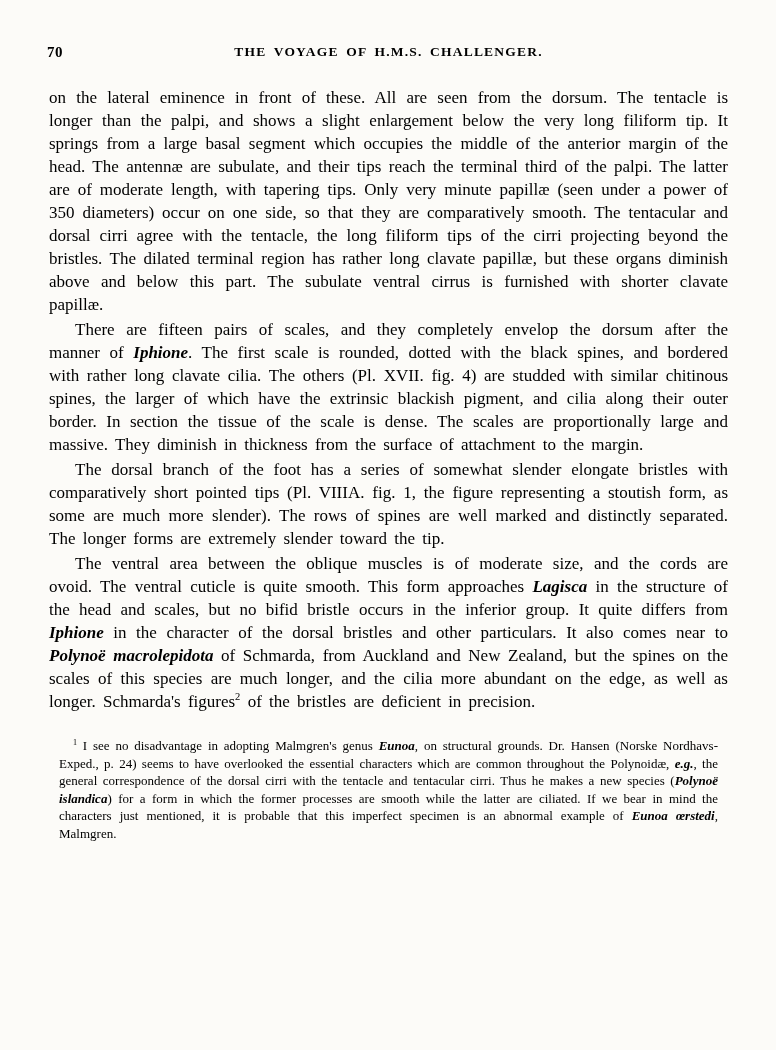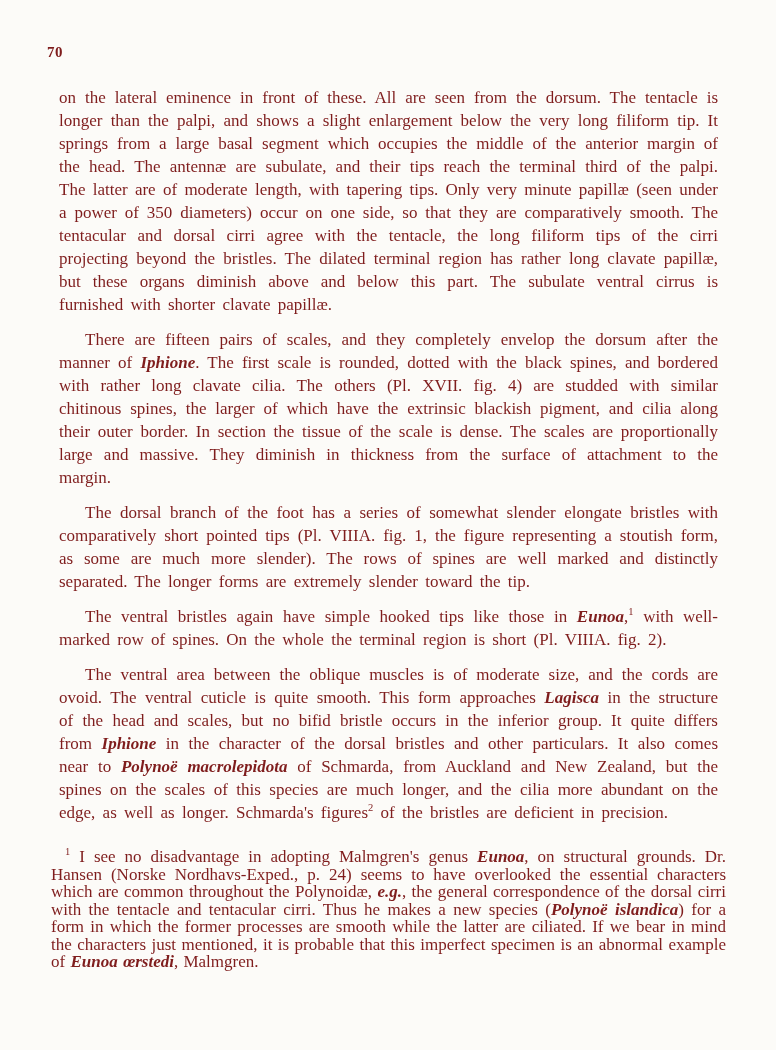--- a/index.html
+++ b/index.html
@@ -2,21 +2,21 @@
 <html><head>
 <meta charset="utf-8">
 <style>
   html, body { margin: 0; padding: 0; background: #d8d6d1; }
   .page {
     position: relative;
     width: 776px;
     height: 1050px;
     margin: 0 auto;
     background: #fcfbf8;
-    color: #7f1d1d;
+    color: #000000;
     font-family: "Liberation Serif", "DejaVu Serif", serif;
     box-sizing: border-box;
     padding: 44px 46px 0 47px;
     overflow: hidden;
   }
   .header {
     position: relative;
     height: 20px;
     margin-bottom: 22px;
   }
@@ -31,53 +31,53 @@
   .running {
     display: block;
     text-align: center;
     font-size: 13.5px;
     font-weight: 700;
     letter-spacing: 1.2px;
     word-spacing: 3px;
   }
   .body-text { margin-top: 4px; }
   .para {
-    margin: 12px;
+    margin: 2px;
     font-size: 17px;
     line-height: 23px;
     text-align: justify;
     word-spacing: 3px;
   }
   .para.indent { text-indent: 26px; }
   .footnotes { margin-top: 24px; }
   .fn {
-    margin: 4px;
-    font-size: 17px;
+    margin: 12px;
+    font-size: 13px;
     line-height: 17.5px;
     text-align: justify;
     text-indent: 14px;
     word-spacing: 1px;
   }
   sup { font-size: 0.62em; line-height: 0; vertical-align: super; }
   i { font-style: italic; font-weight: bold; }
 </style>
 </head>
 <body>
 
 <div class="page">
 
   <div class="header">
     <span class="pagenum">70</span>
+    <span class="running">THE VOYAGE OF H.M.S. CHALLENGER.</span>
   </div>
 
   <div class="body-text">
     <p class="para">on the lateral eminence in front of these. All are seen from the dorsum. The tentacle is longer than the palpi, and shows a slight enlargement below the very long filiform tip. It springs from a large basal segment which occupies the middle of the anterior margin of the head. The antennæ are subulate, and their tips reach the terminal third of the palpi. The latter are of moderate length, with tapering tips. Only very minute papillæ (seen under a power of 350 diameters) occur on one side, so that they are comparatively smooth. The tentacular and dorsal cirri agree with the tentacle, the long filiform tips of the cirri projecting beyond the bristles. The dilated terminal region has rather long clavate papillæ, but these organs diminish above and below this part. The subulate ventral cirrus is furnished with shorter clavate papillæ.</p>
     <p class="para indent">There are fifteen pairs of scales, and they completely envelop the dorsum after the manner of <i>Iphione</i>. The first scale is rounded, dotted with the black spines, and bordered with rather long clavate cilia. The others (Pl. XVII. fig. 4) are studded with similar chitinous spines, the larger of which have the extrinsic blackish pigment, and cilia along their outer border. In section the tissue of the scale is dense. The scales are proportionally large and massive. They diminish in thickness from the surface of attachment to the margin.</p>
     <p class="para indent">The dorsal branch of the foot has a series of somewhat slender elongate bristles with comparatively short pointed tips (Pl. VIIIA. fig. 1, the figure representing a stoutish form, as some are much more slender). The rows of spines are well marked and distinctly separated. The longer forms are extremely slender toward the tip.</p>
-    <p class="para indent">The ventral bristles again have simple hooked tips like those in <i>Eunoa</i>,<sup>1</sup> with well-marked row of spines. On the whole the terminal region is short (Pl. VIIIA. fig. 2).</p>
     <p class="para indent">The ventral area between the oblique muscles is of moderate size, and the cords are ovoid. The ventral cuticle is quite smooth. This form approaches <i>Lagisca</i> in the structure of the head and scales, but no bifid bristle occurs in the inferior group. It quite differs from <i>Iphione</i> in the character of the dorsal bristles and other particulars. It also comes near to <i>Polynoë macrolepidota</i> of Schmarda, from Auckland and New Zealand, but the spines on the scales of this species are much longer, and the cilia more abundant on the edge, as well as longer. Schmarda's figures<sup>2</sup> of the bristles are deficient in precision.</p>
   </div>
 
   <div class="footnotes">
     <p class="fn"><sup>1</sup> I see no disadvantage in adopting Malmgren's genus <i>Eunoa</i>, on structural grounds. Dr. Hansen (Norske Nordhavs-Exped., p. 24) seems to have overlooked the essential characters which are common throughout the Polynoidæ, <i>e.g.</i>, the general correspondence of the dorsal cirri with the tentacle and tentacular cirri. Thus he makes a new species (<i>Polynoë islandica</i>) for a form in which the former processes are smooth while the latter are ciliated. If we bear in mind the characters just mentioned, it is probable that this imperfect specimen is an abnormal example of <i>Eunoa œrstedi</i>, Malmgren.</p>
   </div>
 
 </div>
 
 </body></html>

